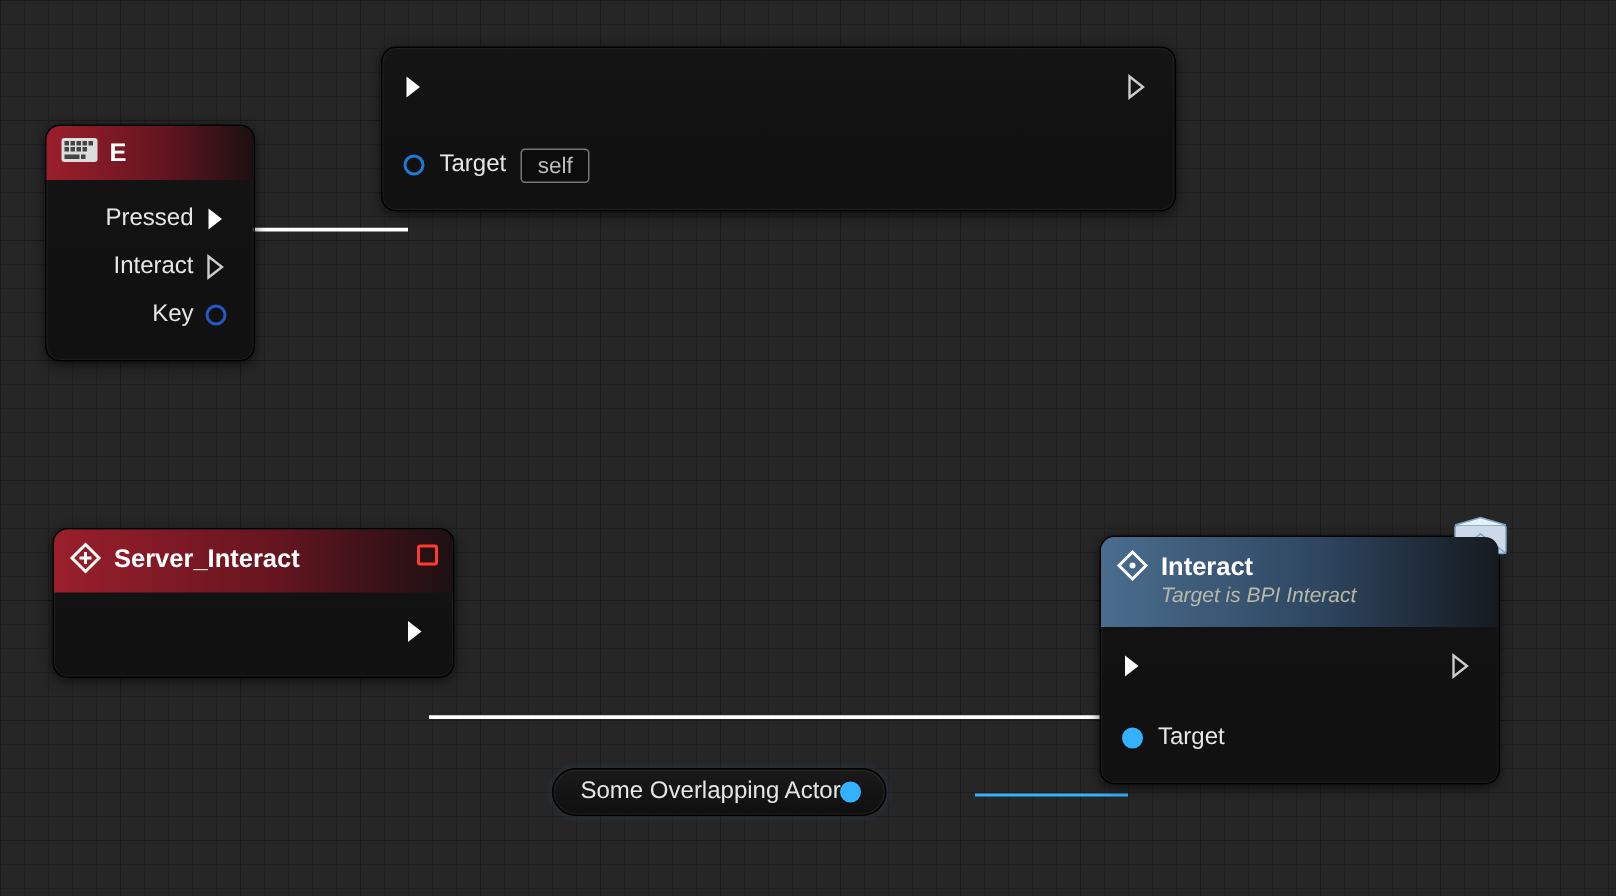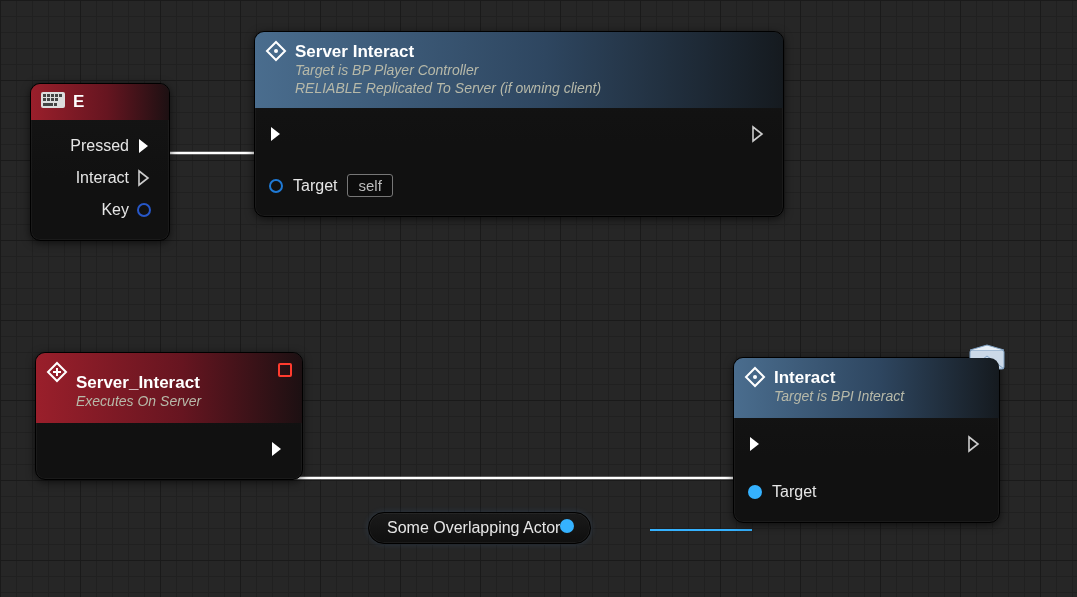--- a/index.html
+++ b/index.html
@@ -80,21 +80,21 @@
 .kb-icon i{ width:3px;height:3px;background:#444;display:block;}
 .kb-icon i.sp{ width:10px;}
 
 
 .var-pill {
   position: absolute;
   background: linear-gradient(#1a1a1a,#0f0f0f);
   border: 1px solid #000;
   border-radius: 18px;
   padding: 6px 16px 6px 18px;
-  display: flex; align-items: flex-start; 
+  display: flex; align-items: center; 
   box-shadow: inset 0 0 0 1px rgba(255,255,255,.05), 0 0 6px rgba(80,160,255,.15);
 }
 .var-pill .pin-out { width: 14px; height: 14px; border-radius:50%; background:#35b2ff; }
 </style>
 </head>
 <body>
 <div class="grid-bg"></div>
 
 <svg class="wires">
 
@@ -144,31 +144,20 @@
     <div class="row">
       <span class="pin-label right" style="flex:1">Key</span>
       <span style="width:8px"></span>
       <span class="data-pin key"></span>
       <span style="width:4px"></span>
     </div>
   </div>
 </div>
 
 <div class="node" style="left:254px; top:31px; width:530px;">
-  <div class="node-header hdr-blue" style="padding-top:10px; padding-bottom:12px;">
-    <span class="hdr-icon">
-      <svg viewBox="0 0 22 22">
-          <path d="M11 2 L20 11 L11 20 L2 11 Z" fill="none" stroke="#fff" stroke-width="2"></path>
-          <circle cx="11" cy="11" r="2" fill="#fff"></circle>
-        </svg>
-    </span>
-    <div class="node-title">Server Interact</div>
-    <div class="node-sub">Target is BP Player Controller</div>
-    <div class="node-sub2">RELIABLE Replicated To Server (if owning client)</div>
-  </div>
   <div class="node-body">
     <div class="row">
       <span class="exec-pin">
         <svg viewBox="0 0 18 18">
             <path d="M2 2 L11 9 L2 16 Z" fill="#fff"></path>
           </svg>
       </span>
       <span class="spacer"></span>
       <span class="exec-pin">
         <svg viewBox="0 0 18 18">
@@ -181,30 +170,29 @@
       <span class="data-pin"></span>
       <span style="width:10px"></span>
       <span class="pin-label">Target</span>
       <span style="width:10px"></span>
       <span class="selfbox">self</span>
     </div>
   </div>
 </div>
 
 <div class="node" style="left:35px; top:352px; width:268px;">
-  <div class="node-header hdr-red" style="padding-top:20px; padding-bottom:12px;">
+  <div class="node-header hdr-red" style="padding-top:10px; padding-bottom:12px;">
     <span class="hdr-icon">
       <svg viewBox="0 0 22 22">
           <path d="M11 2 L20 11 L11 20 L2 11 Z" fill="none" stroke="#fff" stroke-width="2"></path>
           <path d="M7 11 L15 11 M11 7 L11 15" stroke="#fff" stroke-width="2"></path>
         </svg>
     </span>
     <span class="repl-dot"></span>
     <div class="node-title">Server_Interact</div>
-    <div class="node-sub">Executes On Server</div>
   </div>
   <div class="node-body">
     <div class="row">
       <span class="spacer"></span>
       <span class="exec-pin">
         <svg viewBox="0 0 18 18">
             <path d="M2 2 L11 9 L2 16 Z" fill="#fff"></path>
           </svg>
       </span>
     </div>

